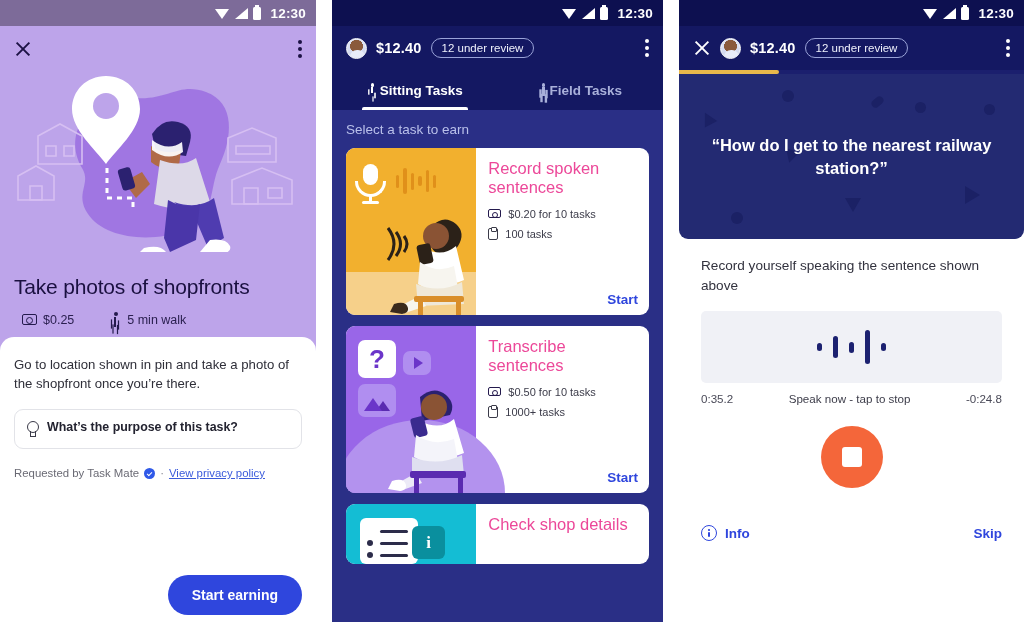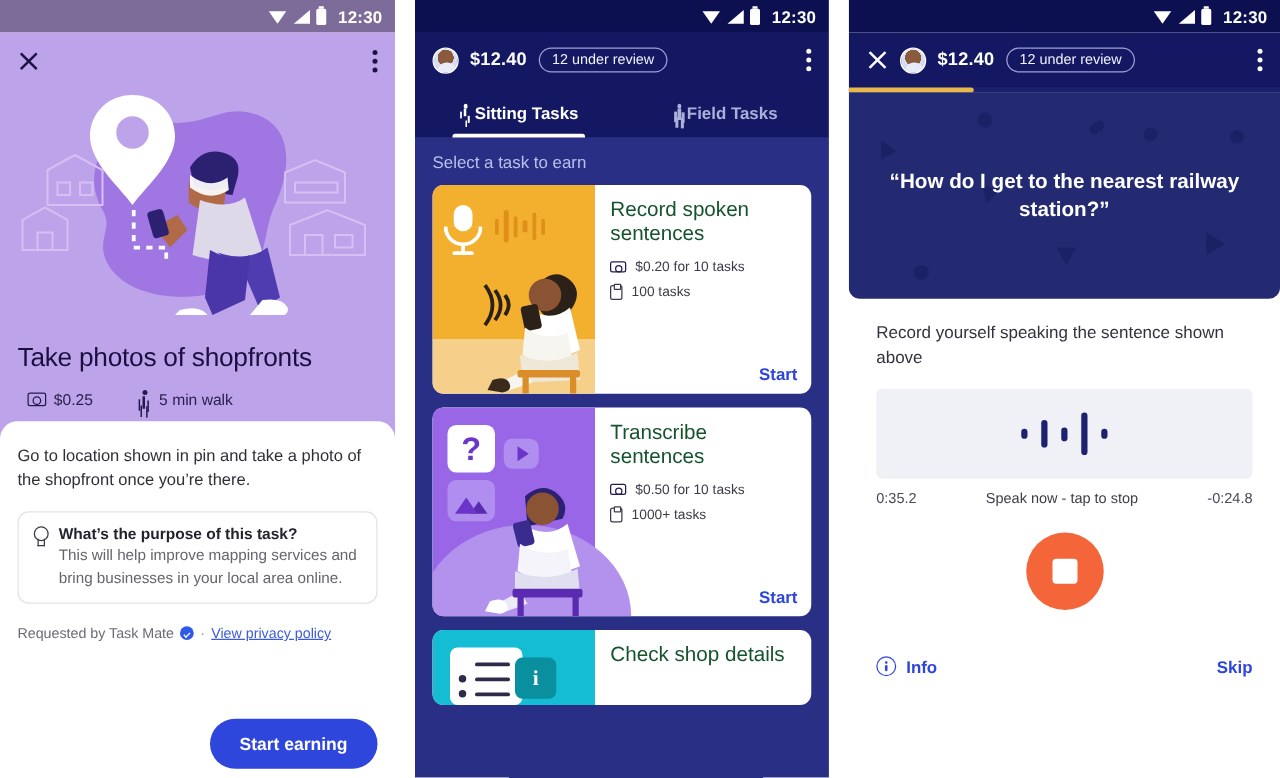--- a/index.html
+++ b/index.html
@@ -157,21 +157,21 @@
     box-shadow: -3px 2px 0 -0.3px #a9b0da, 3px 2.6px 0 -0.3px #a9b0da, -2px 6.5px 0 -0.3px #a9b0da, 2.4px 7px 0 -0.3px #a9b0da;}
 
   .p2-body { background:#2a2f86; padding: 12px 14px 0 14px; height:538px; }
   .p2-sub { color:#b9c0ea; font-size:13.5px; margin-bottom:11px; }
   .card {
     background:#fff; border-radius:9px; overflow:hidden; display:flex; margin-bottom:11px;
     height:167px;
   }
   .card .art { width:43%; flex:0 0 43%; position:relative; }
   .card .body { flex:1; padding:11px 11px 8px 12px; display:flex; flex-direction:column; }
-  .card h3 { font-size:16.5px; font-weight:400; color:#14532d; line-height:1.18; margin-bottom:9px; }
+  .card h3 { font-size:16.5px; font-weight:400; color:#ec4899; line-height:1.18; margin-bottom:9px; }
   .card .row { display:flex; gap:7px; font-size:11px; color:#3b3b49; margin-bottom:6px; align-items:flex-start; }
   .card .row .txt { line-height:1.32; }
   .money-ic.sm { width:13px;height:9.5px;border-width:1.4px;flex:0 0 auto;margin-top:2px;}
   .money-ic.sm::after{ left:2.6px; top:1.6px; width:4.2px;height:4.2px;border-width:1.4px;}
   .clip-ic { width:10px;height:12px;border:1.4px solid #3b3b49;border-radius:2px;flex:0 0 auto;margin-top:1px;position:relative;}
   .clip-ic::before{content:"";position:absolute;left:2px;top:-2.4px;width:4px;height:3px;border:1.4px solid #3b3b49;border-radius:1px;background:#fff;}
   .card .start { margin-top:auto; align-self:flex-end; color:#2f46dd; font-size:13.5px; font-weight:600; cursor:pointer; }
   .card.partial { height:60px; margin-bottom:0; }
   .card.partial h3 { margin-bottom:0; }
 
@@ -318,21 +318,20 @@
       </div>
     </div>
 
     <div class="p1-sheet">
       <div class="p1-desc">Go to location shown in pin and take a photo of the shopfront once you’re there.</div>
 
       <div class="p1-info">
         <span class="bulb-ic"></span>
         <div>
           <div class="p1-info-q">What’s the purpose of this task?</div>
-          <div class="p1-info-a">This will help improve mapping services and bring businesses in your local area online.</div>
         </div>
       </div>
 
       <div class="p1-req">
         <span>Requested by Task Mate</span>
         <span class="verified"></span>
         <span class="dotsep">·</span>
         <span class="p1-link">View privacy policy</span>
       </div>
 

